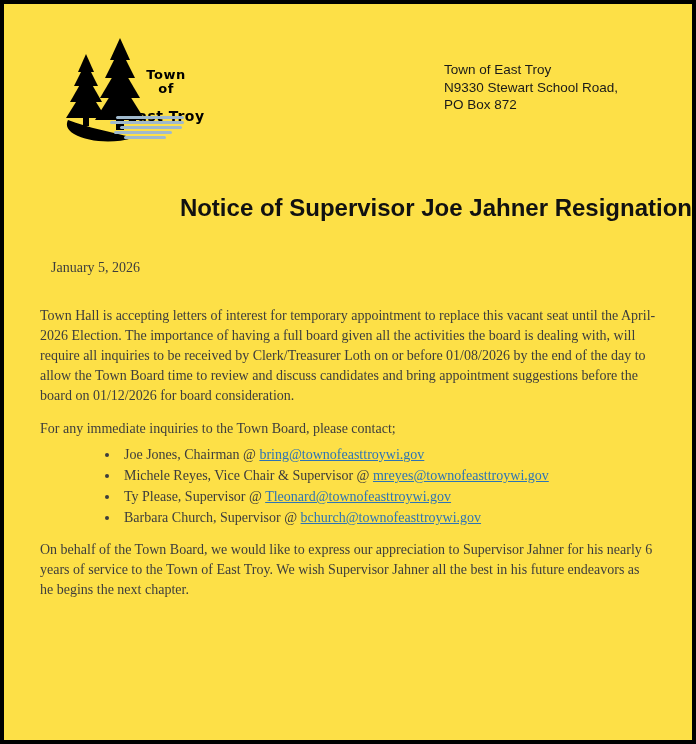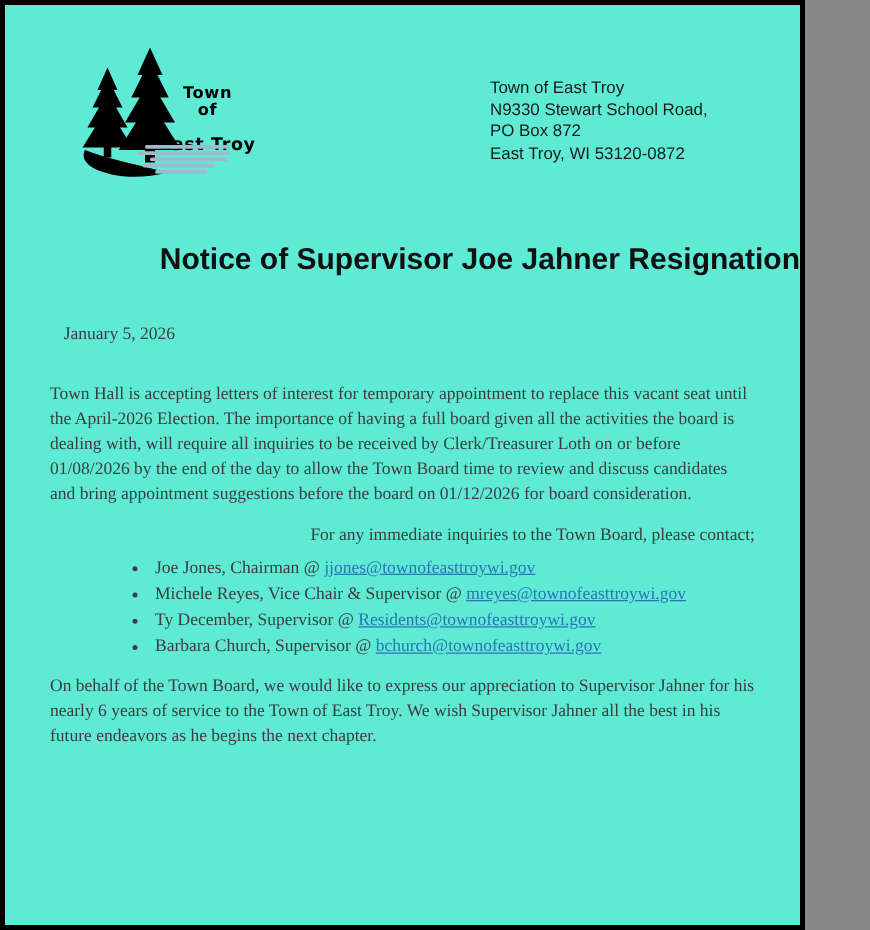--- a/index.html
+++ b/index.html
@@ -1,22 +1,22 @@
 <!DOCTYPE html>
 <html style="--link-color: #2E74B5;"><head>
 <meta charset="utf-8">
 <style>
   :root { --link-color: #2E74B5; }
   html, body { margin: 0; padding: 0; background: #888; }
   .page {
     position: relative;
-    width: 644px; height: 744px;
+    width: 696px; height: 744px;
     box-sizing: border-box;
     border: 4px solid #000;
-    background: #5eead4;
+    background: #fde047;
     font-family: "Liberation Serif", serif;
     overflow: hidden;
   }
   
   .letterhead {
     display: flex;
     justify-content: space-between;
     padding: 30px 36px 0 54px;
     height: 114px;
   }
@@ -48,21 +48,21 @@
   
   .body-area {
     padding: 0 36px;
     color: #3d3d3d;
     font-size: 14px;
     line-height: 20px;
   }
   .date { margin: 36px 0 28px 11px; }
   .salutation { margin: 0 0 26px 0; }
   p.para { margin: 0 0 13px 0; }
-  .contact-intro { margin: 0 0 5px 0; text-align: right; }
+  .contact-intro { margin: 0 0 5px 0; }
   ul.contact-list {
     margin: 0 0 12px 0;
     padding-left: 80px;
     line-height: 21px;
   }
   ul.contact-list li { padding-left: 4px; }
   a.email-link { color: var(--link-color); text-decoration: underline; cursor: pointer; }
   .closing { margin: 0; }
 </style>
 </head>
@@ -99,38 +99,37 @@
         <rect x="10" y="10" width="62" height="3" rx="1.5"></rect>
         <rect x="4" y="15" width="58" height="3" rx="1.5"></rect>
         <rect x="14" y="20" width="42" height="3" rx="1.5"></rect>
       </svg>
     </div>
 
     <div class="address">
       <div>Town of East Troy</div>
       <div>N9330 Stewart School Road,</div>
       <div>PO Box 872</div>
-      <div>East Troy, WI 53120-0872</div>
     </div>
   </header>
 
   <h1 class="title">Notice of Supervisor Joe Jahner Resignation</h1>
 
   <div class="body-area">
     <p class="date">January 5, 2026</p>
 
 
 
     <p class="para">Town Hall is accepting letters of interest for temporary appointment to replace this vacant seat until the April-2026 Election. The importance of having a full board given all the activities the board is dealing with, will require all inquiries to be received by Clerk/Treasurer Loth on or before 01/08/2026 by the end of the day to allow the Town Board time to review and discuss candidates and bring appointment suggestions before the board on 01/12/2026 for board consideration.</p>
 
     <p class="contact-intro">For any immediate inquiries to the Town Board, please contact;</p>
 
     <ul class="contact-list">
-        <li><span>Joe Jones, Chairman @ </span><a class="email-link" href="#">jjones@townofeasttroywi.gov</a></li>
+        <li><span>Joe Jones, Chairman @ </span><a class="email-link" href="#">bring@townofeasttroywi.gov</a></li>
         <li><span>Michele Reyes, Vice Chair &amp; Supervisor @ </span><a class="email-link" href="#">mreyes@townofeasttroywi.gov</a></li>
-        <li><span>Ty December, Supervisor @ </span><a class="email-link" href="#">Residents@townofeasttroywi.gov</a></li>
+        <li><span>Ty Please, Supervisor @ </span><a class="email-link" href="#">Tleonard@townofeasttroywi.gov</a></li>
         <li><span>Barbara Church, Supervisor @ </span><a class="email-link" href="#">bchurch@townofeasttroywi.gov</a></li>
       </ul>
 
     <p class="closing">On behalf of the Town Board, we would like to express our appreciation to Supervisor Jahner for his nearly 6 years of service to the Town of East Troy. We wish Supervisor Jahner all the best in his future endeavors as he begins the next chapter.</p>
   </div>
 
 </div>
 
 </body></html>

